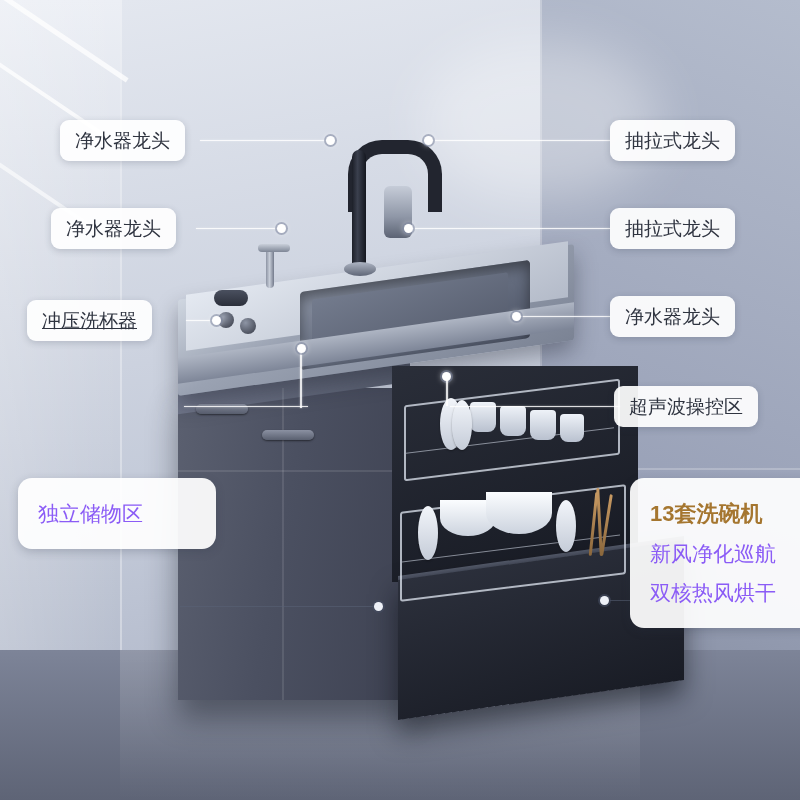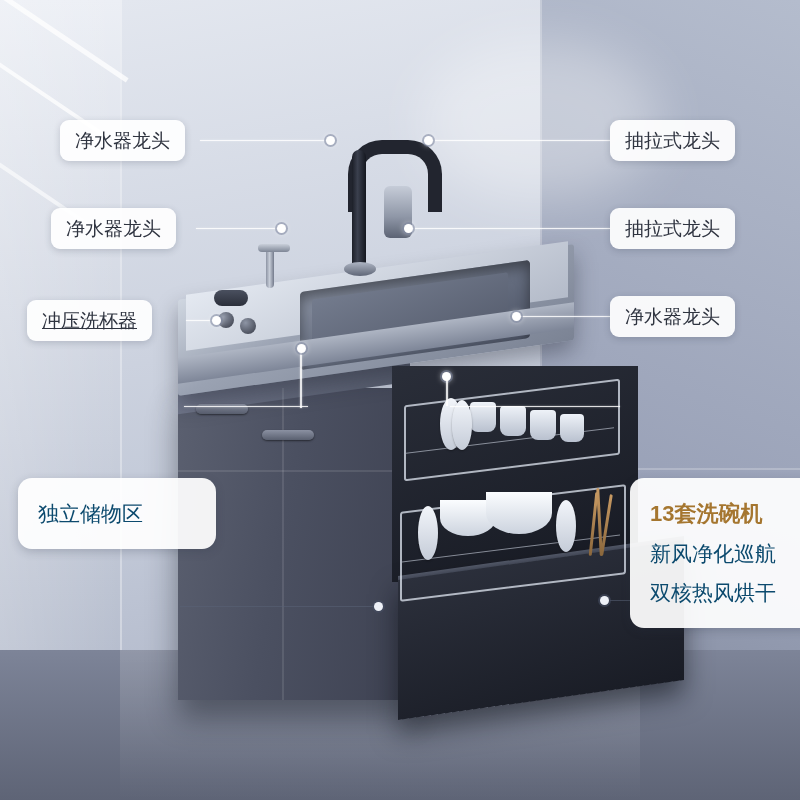--- a/index.html
+++ b/index.html
@@ -92,21 +92,21 @@
   .chopstick{position:absolute;width:3px;background:linear-gradient(180deg,#c89a63,#8a673c);border-radius:2px;}
 
   
   .tag{position:absolute;background:rgba(255,255,255,.92);border-radius:9px;
       box-shadow:0 2px 7px rgba(40,48,70,.20);
       color:#2f3440;font-size:19px;line-height:1;
       padding:11px 15px;white-space:nowrap;}
   .tag.right{}
   .group{position:absolute;background:rgba(255,255,255,.93);border-radius:14px;
       box-shadow:0 3px 10px rgba(40,48,70,.22);padding:16px 18px;}
-  .group .gi{font-size:21px;color:#0c4a6e;line-height:1;padding:9px 2px;white-space:nowrap;}
+  .group .gi{font-size:21px;color:#8b5cf6;line-height:1;padding:9px 2px;white-space:nowrap;}
   .group .gi.accent{color:#a5762f;font-weight:bold;font-size:22px;}
   .leader{position:absolute;height:1px;background:rgba(255,255,255,.85);
       box-shadow:0 0 2px rgba(255,255,255,.6);}
   .leader.dark{background:rgba(90,98,118,.55);box-shadow:none;}
   .dot{position:absolute;width:9px;height:9px;border-radius:50%;background:#fff;
       box-shadow:0 0 0 2px rgba(120,130,155,.55),0 0 6px rgba(255,255,255,.8);}
   .dot.dark{background:#eef1f7;box-shadow:0 0 0 2px rgba(70,78,98,.6);}
 </style>
 </head>
 <body>
@@ -222,20 +222,23 @@
 
   <div class="tag right" style="left:610px;top:120px;">
     <span>抽拉式龙头</span>
   </div>
   <div class="tag right" style="left:610px;top:208px;">
     <span>抽拉式龙头</span>
   </div>
   <div class="tag right" style="left:610px;top:296px;">
     <span>净水器龙头</span>
   </div>
+  <div class="tag right" style="left:614px;top:386px;">
+    <span>超声波操控区</span>
+  </div>
 
   <div class="group" style="left:18px;top:478px;width:162px;">
     <div class="gi"><span>独立储物区</span></div>
   </div>
 
   <div class="group" style="left:630px;top:478px;width:152px;">
     <div class="gi accent"><span>13套洗碗机</span></div>
     <div class="gi"><span>新风净化巡航</span></div>
     <div class="gi"><span>双核热风烘干</span></div>
   </div>

